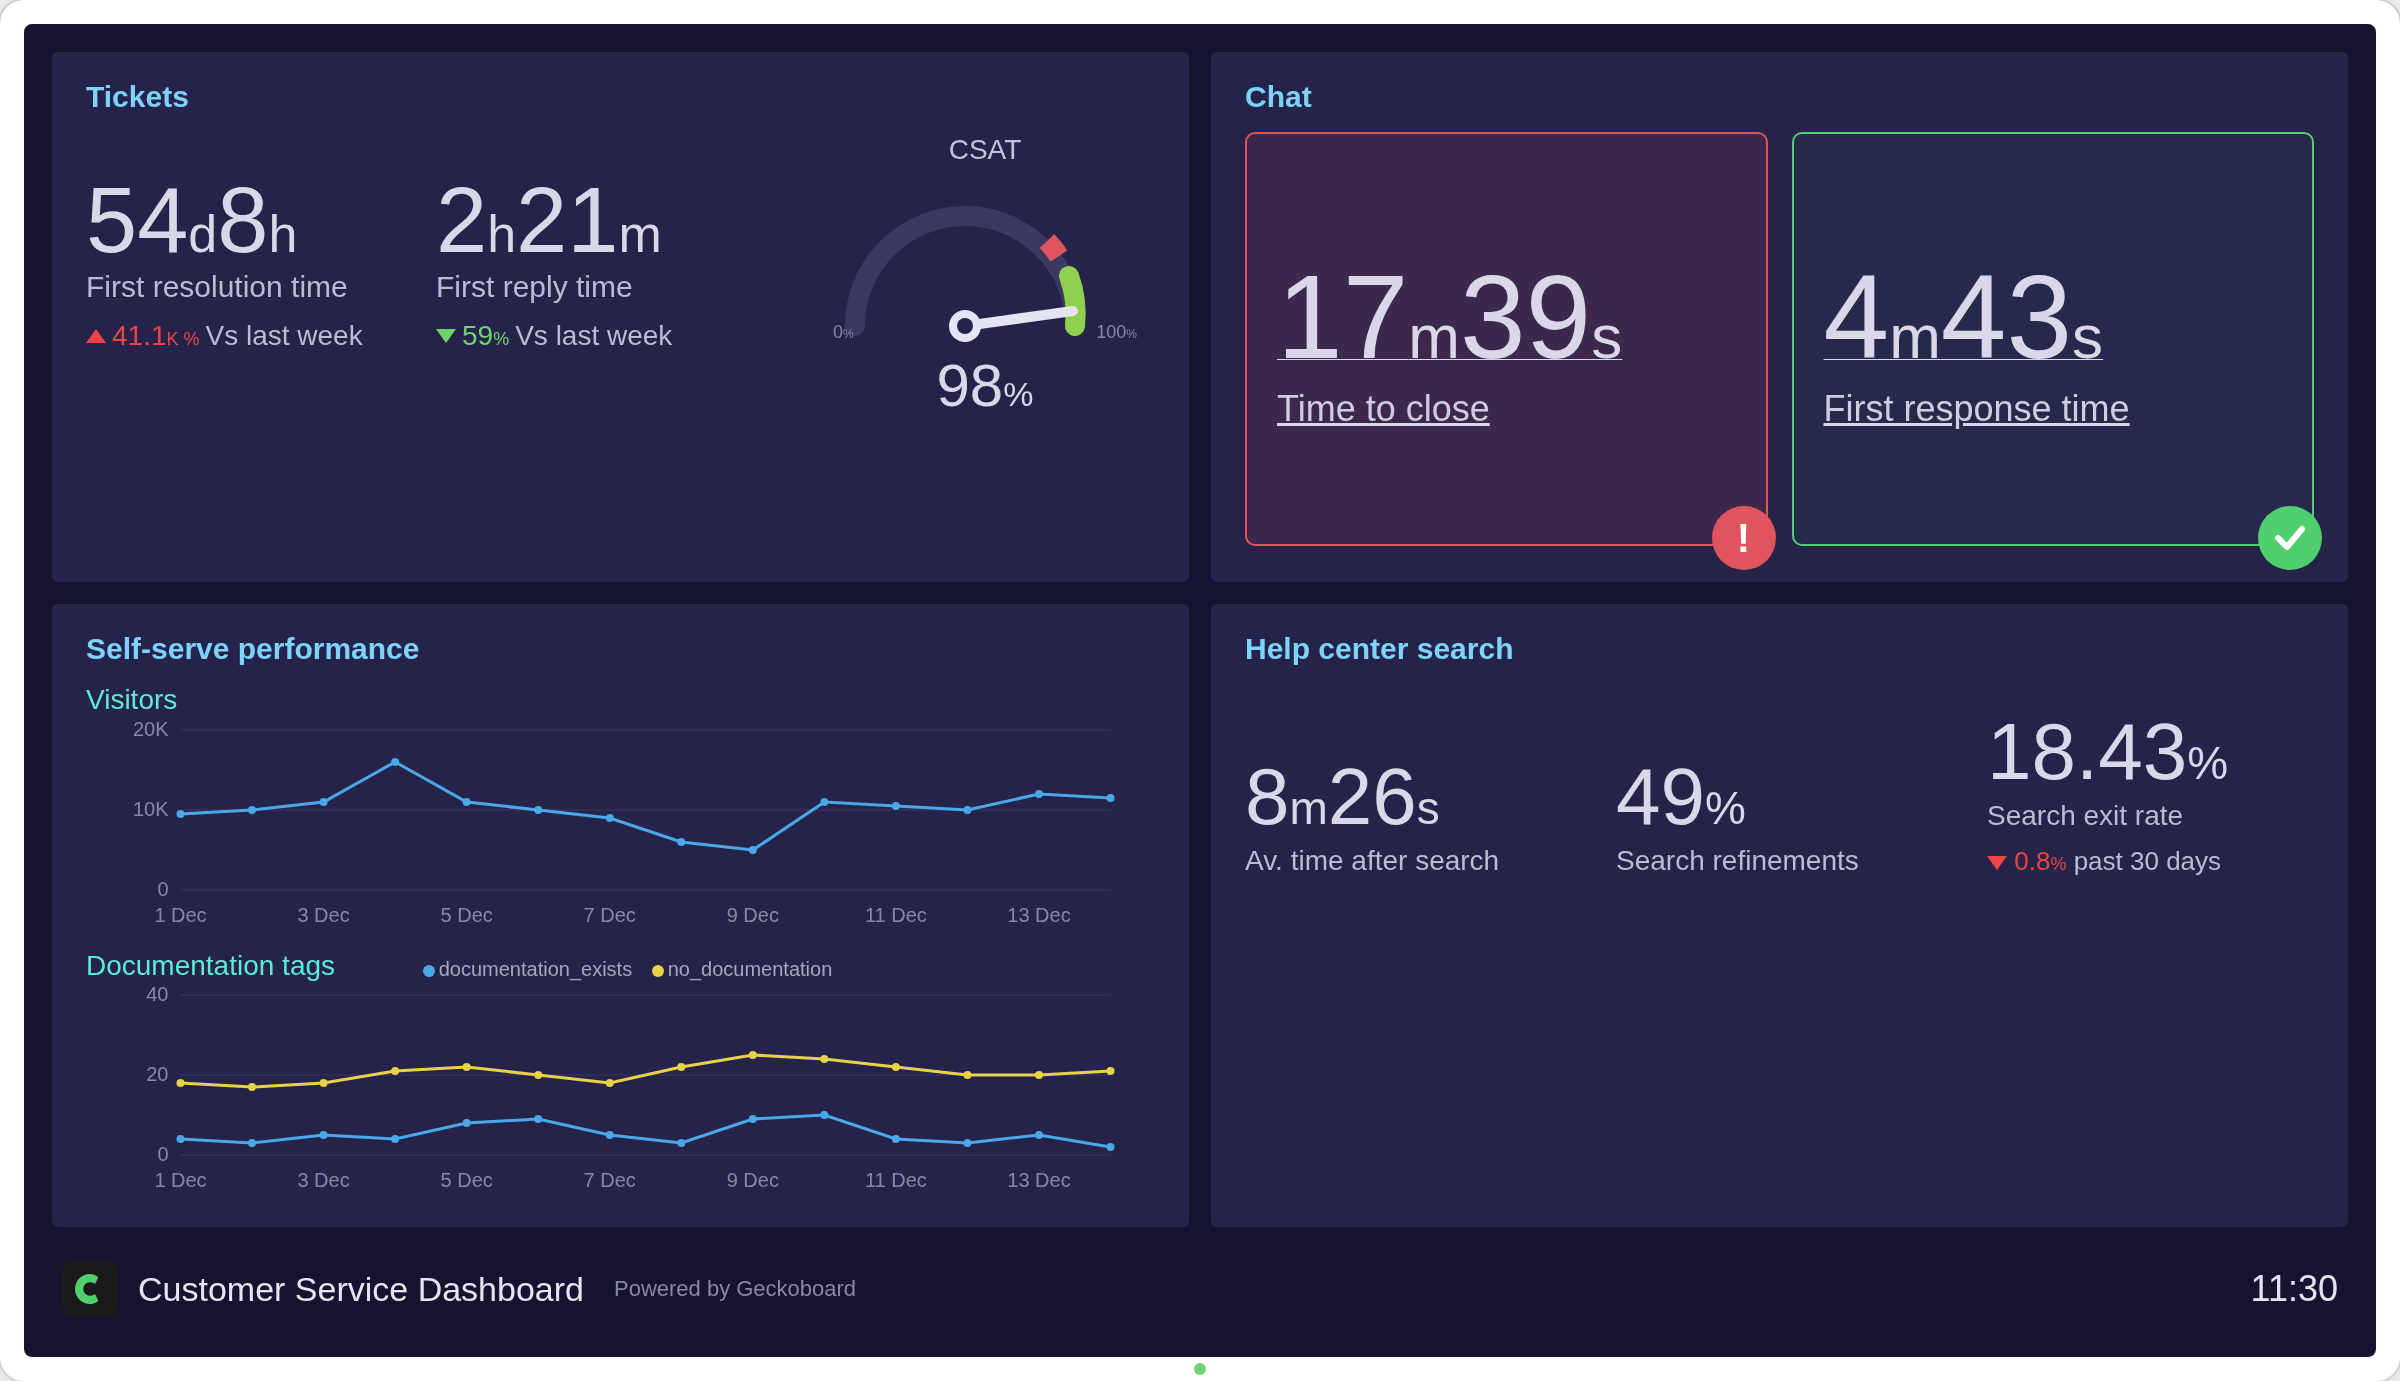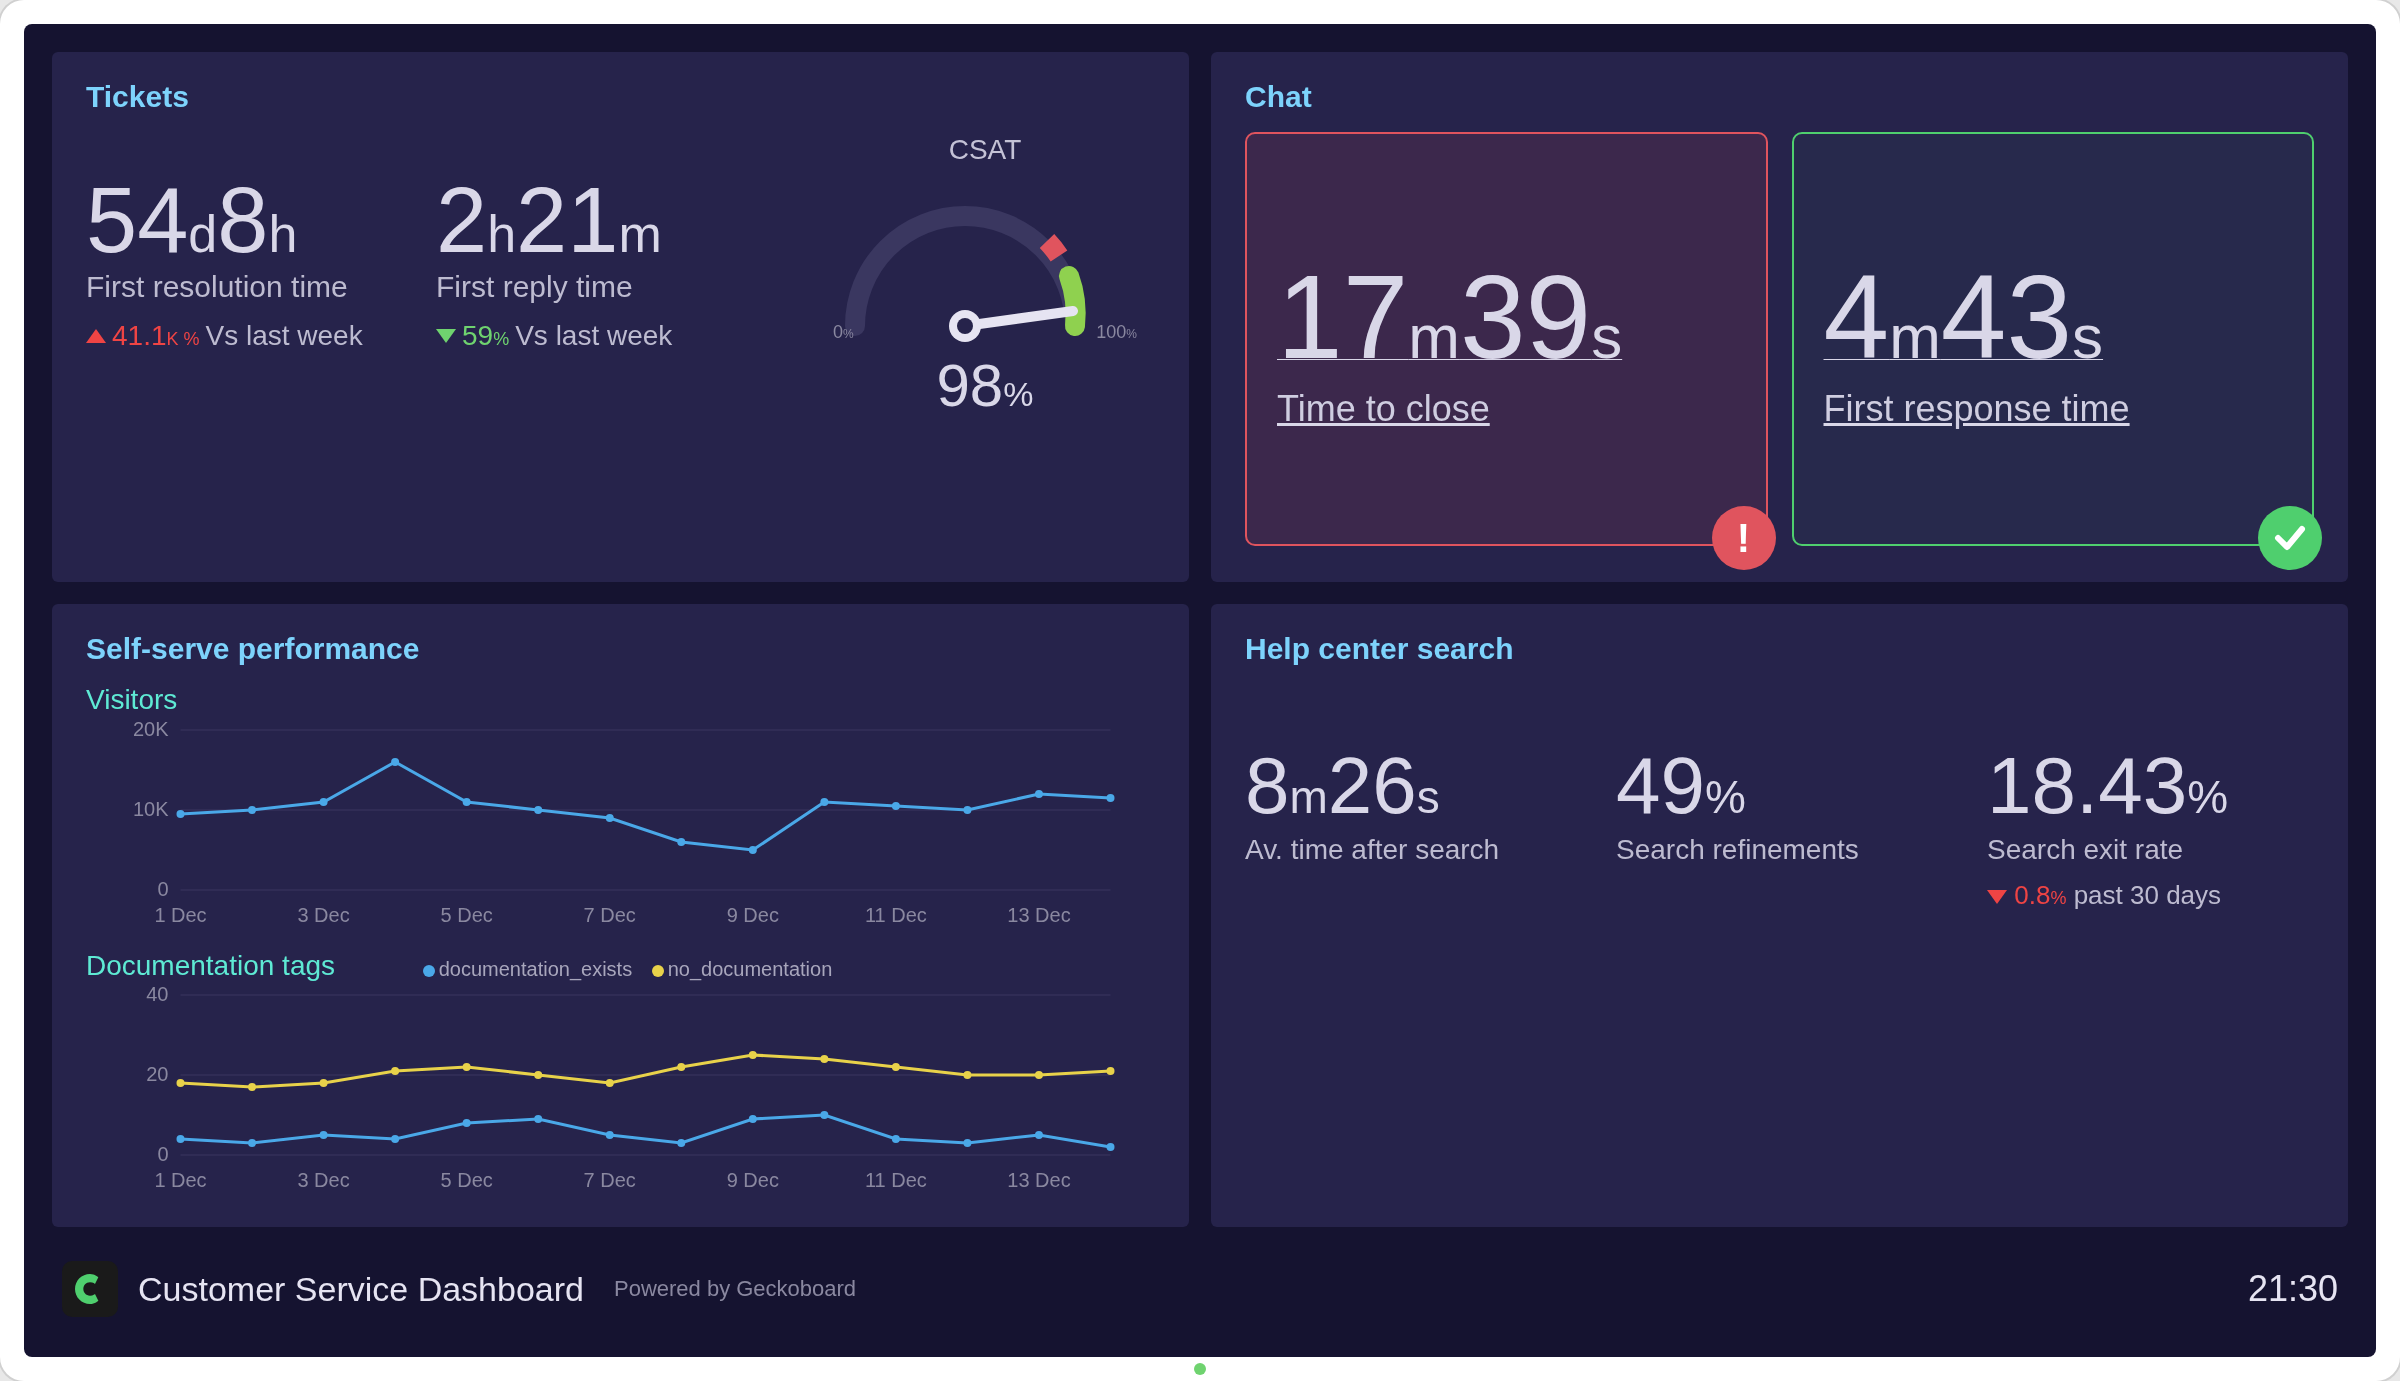--- a/index.html
+++ b/index.html
@@ -122,22 +122,22 @@
   .chart-block { margin-top: 12px; }
   .chart-title { font-size: 28px; color: #5eead4; margin-bottom: 4px; }
   .legend { font-size: 20px; text-align: center; margin-top:-28px; margin-bottom:4px;}
   .legend .dot { display:inline-block; width:12px; height:12px; border-radius:50%; margin: 0 4px 0 14px; vertical-align: middle;}
   .legend .lbl { color:#a8a6bc; }
   
   .helpcenter { grid-column: 2; grid-row: 2; }
   .help-body {
     display: flex;
     gap: 44px;
-    align-items: flex-start;
-    margin-top: 80px;
+    align-items: flex-end;
+    margin-top: 46px;
   }
   .help-metric { flex: 1; }
   .help-value .big { font-size: 80px; line-height:1;}
   .help-value .unit { font-size: 46px; }
   .help-label { font-size: 28px; color: #bdbbd0; margin-top: 8px; }
   .help-compare { font-size: 26px; margin-top: 14px; }
   
   .footer {
     grid-column: 1 / span 2;
     grid-row: 3;
@@ -358,18 +358,18 @@
     </div>
 
     <div class="footer">
       <div class="logo">
         <svg width="40" height="40" viewBox="0 0 24 24">
             <path d="M12 3 C7 3 3 7 3 12 C3 17 7 21 12 21 C15 21 17 19 17 19 L15 15 C15 15 14 16 12 16 C9.5 16 8 14 8 12 C8 10 9.5 8 12 8 C14 8 15 9 15 9 L17 5 C17 5 15 3 12 3 Z" fill="#4fcf6e"></path>
           </svg>
       </div>
       <div class="footer-title">Customer Service Dashboard</div>
       <div class="footer-sub">Powered by Geckoboard</div>
-      <div class="clock">21:30</div>
+      <div class="clock">11:30</div>
     </div>
 
   </div>
   <div class="led"></div>
 </div>
 
 </body></html>

